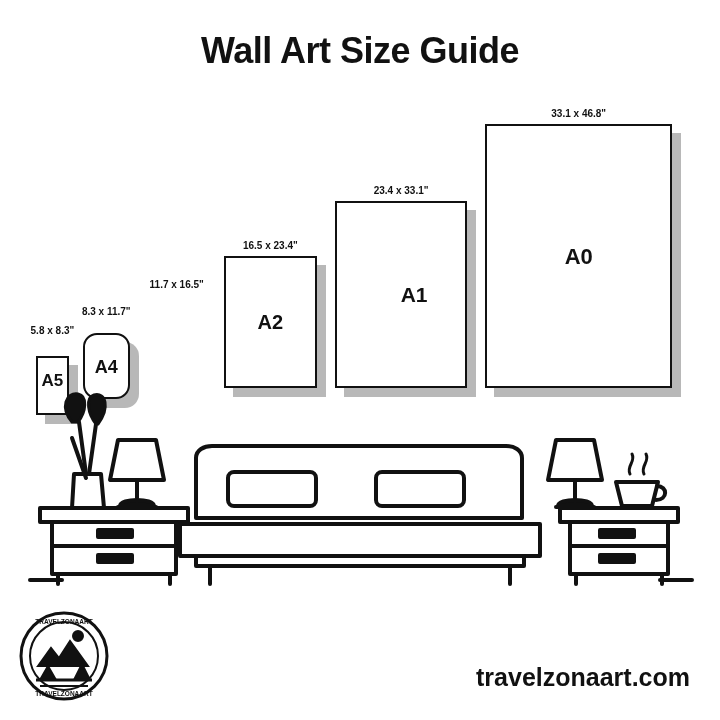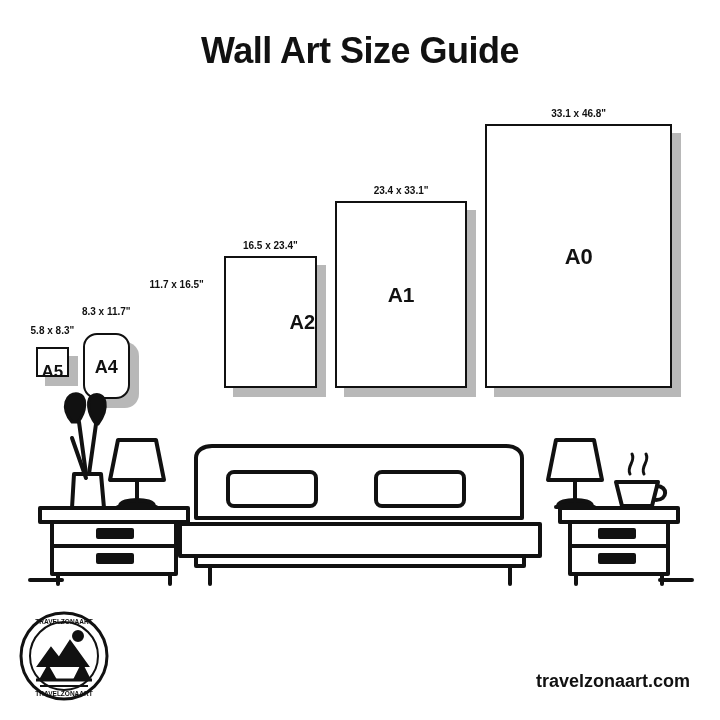--- a/index.html
+++ b/index.html
@@ -70,64 +70,64 @@
     top: 378px;
     width: 720px;
     height: 230px;
   }
 
   
   #brand-url {
     position: absolute;
     right: 30px;
     bottom: 28px;
-    font-size: 18px;
+    font-size: 25px;
     font-weight: bold;
     color: #111111;
     letter-spacing: 0px;
   }
   #logo-badge {
     position: absolute;
     left: 18px;
     bottom: 18px;
     width: 92px;
     height: 92px;
   }
 </style>
 </head>
 <body>
 
 <div id="page-title">Wall Art Size Guide</div>
 
 <div id="size-chart">
     <div class="frame-group" style="left: 36px; top: 0px; width: 32.77px; height: 283px;">
       <div class="frame-dims" style="left: -14px; width: 60.77px; top: 220.105px;">5.8 x 8.3"</div>
-      <div class="frame-box" style="left: 0px; top: 242px; width: 32.77px; height: 30px;">
+      <div class="frame-box" style="left: 0px; top: 251px; width: 32.77px; height: 59px;">
         <div class="frame-label" style="top: 12.9075px; font-size: 17px;">A5</div>
       </div>
     </div>
     <div class="frame-group" style="left: 82.77px; top: 0px; width: 46.895px; height: 283px;">
       <div class="frame-dims" style="left: -14px; width: 74.895px; top: 200.895px;">8.3 x 11.7"</div>
       <div class="frame-box" style="left: 0px; top: 228px; width: 46.895px; height: 66.105px; border-radius: 14px;">
         <div class="frame-label" style="top: 21.8925px; font-size: 18px;">A4</div>
       </div>
     </div>
     <div class="frame-group" style="left: 143.665px; top: 0px; width: 66.105px; height: 283px;">
       <div class="frame-dims" style="left: -14px; width: 94.105px; top: 173.775px;">11.7 x 16.5"</div>
     </div>
     <div class="frame-group" style="left: 223.77px; top: 0px; width: 93.225px; height: 283px;">
       <div class="frame-dims" style="left: -14px; width: 121.225px; top: 134.79px;">16.5 x 23.4"</div>
       <div class="frame-box" style="left: 0px; top: 150.79px; width: 93.225px; height: 132.21px;">
-        <div class="frame-label" style="top: 53.705px; font-size: 20px; padding-left: 32px;">A2</div>
+        <div class="frame-label" style="top: 53.705px; font-size: 20px;">A2</div>
       </div>
     </div>
     <div class="frame-group" style="left: 334.995px; top: 0px; width: 132.21px; height: 283px;">
       <div class="frame-dims" style="left: -14px; width: 160.21px; top: 79.985px;">23.4 x 33.1"</div>
       <div class="frame-box" style="left: 0px; top: 95.985px; width: 132.21px; height: 187.015px;">
-        <div class="frame-label" style="top: 80.4875px; font-size: 21px;">A1</div>
+        <div class="frame-label" style="top: 80.4875px; font-size: 21px; padding-left: 13px;">A1</div>
       </div>
     </div>
     <div class="frame-group" style="left: 485.205px; top: 0px; width: 187.015px; height: 283px;">
       <div class="frame-dims" style="left: -14px; width: 215.015px; top: 2.58px;">33.1 x 46.8"</div>
       <div class="frame-box" style="left: 0px; top: 18.58px; width: 187.015px; height: 264.42px;">
         <div class="frame-label" style="top: 118.57px; font-size: 22px;">A0</div>
       </div>
     </div>
   </div>
 

